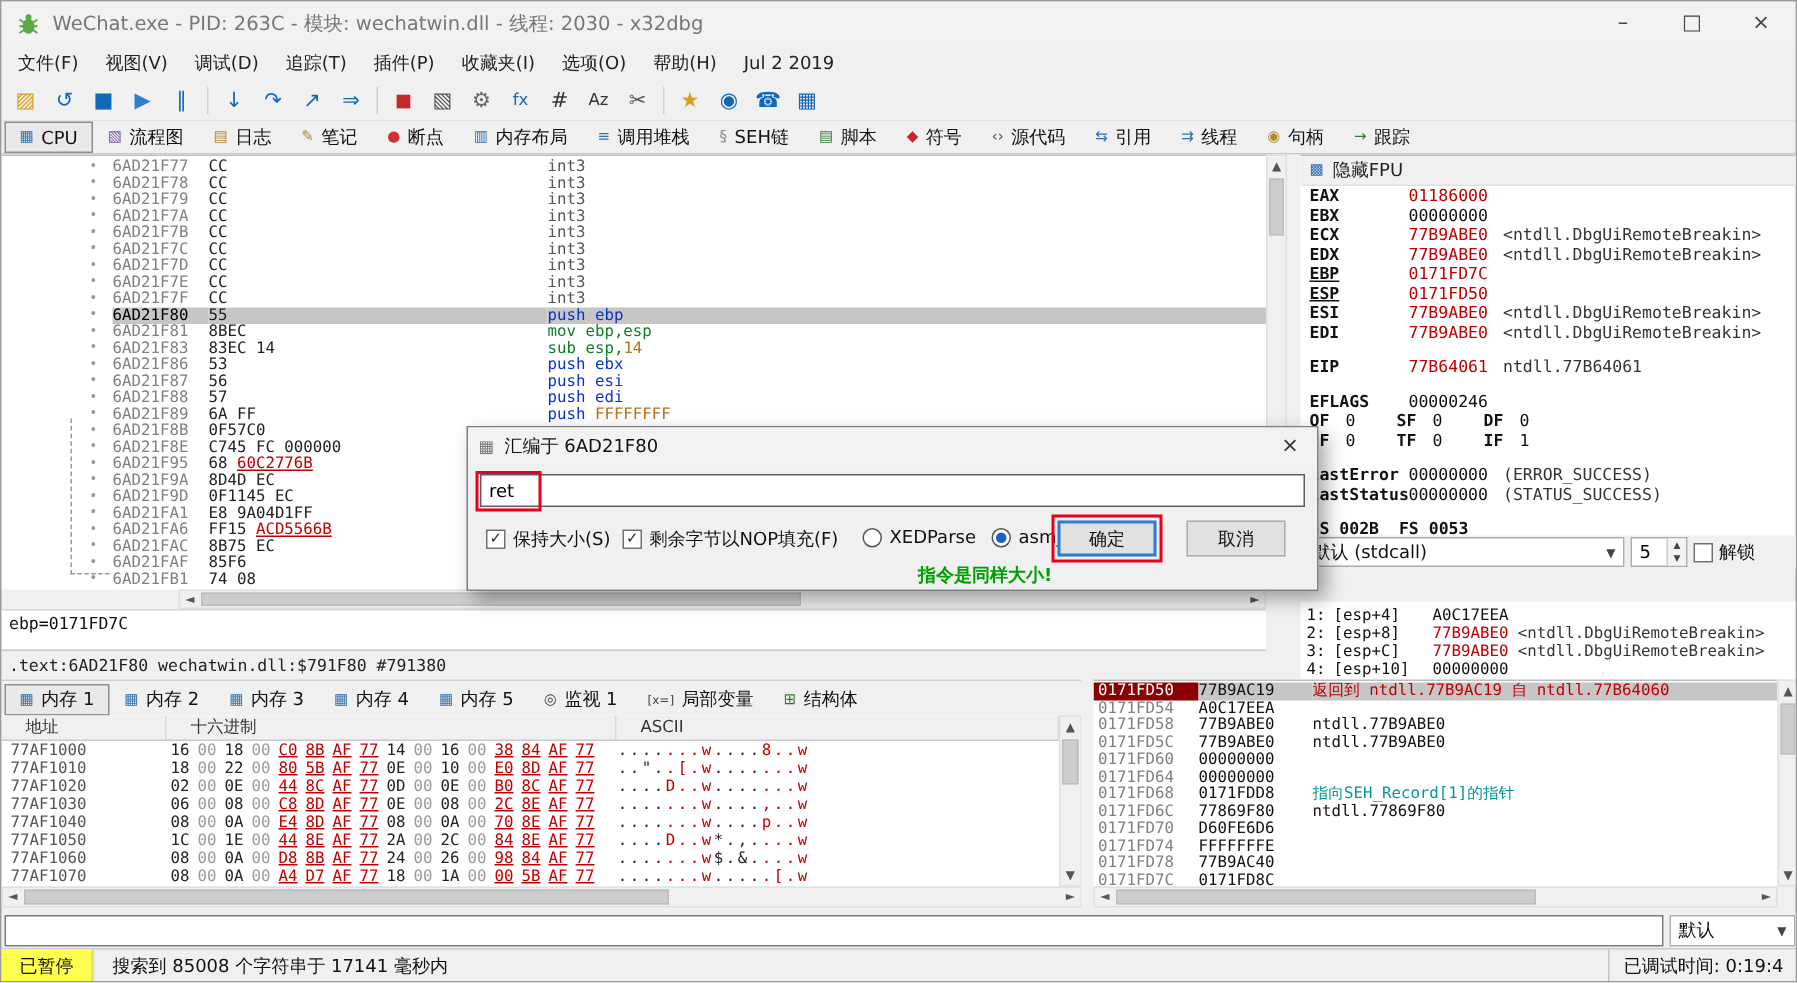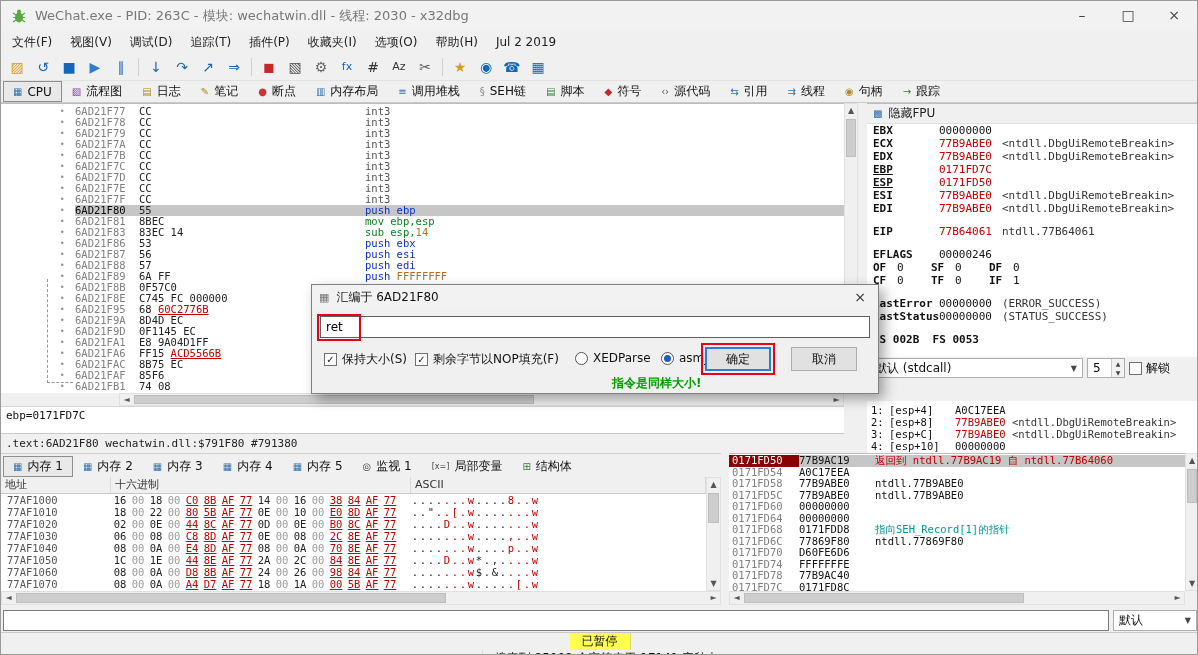--- a/index.html
+++ b/index.html
@@ -91,21 +91,21 @@
   .ae{display:inline-block;width:66px;}
   .ac{color:#333;}
 
   
   .btabs{position:absolute;top:452px;left:0;width:720px;height:24px;background:#f0f0f0;border-top:1px solid #cfcfcf;display:flex;align-items:flex-end;padding-left:2px;}
   .btab{display:inline-flex;align-items:center;gap:5px;padding:0 9px;font-size:12px;color:#111;height:21px;border:1px solid transparent;white-space:nowrap;}
   .btab.sel{background:#e9e9e9;border:1px solid #8f8f8f;}
   .btabicon{font-size:10px;line-height:1;}
   .dump{position:absolute;top:476px;left:0;width:705px;height:114px;background:#fff;overflow:hidden;}
   .dhead{display:flex;height:17px;line-height:16px;background:#f0f0f0;border-bottom:1px solid #c9c9c9;font-size:11px;color:#333;}
-  .dh{border-right:1px solid #dadada;padding-left:4px;}
+  .dh{border-right:1px solid #dadada;padding-left:16px;}
   .dh1{width:110px;} .dh2{width:300px;} .dh3{flex:1;}
   .mrow{display:flex;height:12px;line-height:12px;font-family:"DejaVu Sans Mono","Liberation Mono",monospace;font-size:10.5px;}
   .maddr{width:110px;padding-left:6px;color:#555;}
   .mhex{width:300px;display:flex;}
   .byte{width:18px;text-align:center;color:#222;}
   .byte.z{color:#9b9b9b;}
   .byte.p{color:#c00000;text-decoration:underline;}
   .mascii{display:flex;}
   .ach{width:8px;text-align:center;color:#222;}
   .ach.p{color:#c00000;}
@@ -119,21 +119,21 @@
   .sval{width:76px;color:#111;}
   .scom{flex:1;color:#111;overflow:hidden;white-space:nowrap;}
   .scom.ret{color:#c00000;}
   .scom.seh{color:#009797;}
   .ssel .sval,.ssel .scom{background:#c6c6c6;}
 
   
   .cmdbar{position:absolute;top:607px;left:0;width:1198px;height:24px;background:#f0f0f0;display:flex;align-items:center;gap:4px;padding:0 2px;}
   .cmd{flex:1;height:21px;border:1px solid #7a7a7a;background:#fff;font-size:12px;padding:0 5px;}
   .cmdcombo{width:84px;height:21px;}
-  .statusbar{position:absolute;top:631px;left:0;width:1198px;height:24px;background:#f0f0f0;border-top:1px solid #c9c9c9;display:flex;align-items:center;font-size:12px;color:#111;flex-direction:column;}
+  .statusbar{position:absolute;top:631px;left:0;width:1198px;height:24px;background:#f0f0f0;border-top:1px solid #c9c9c9;display:flex;align-items:center;font-size:12px;color:#111;}
   .badge{background:#ffff4f;height:100%;display:flex;align-items:center;padding:0 12px;border-right:1px solid #d8d86a;}
   .msg{padding-left:12px;flex:1;height:100%;display:flex;align-items:center;border-left:1px solid #ddd;}
   .time{padding:0 10px;border-left:1px solid #c4c4c4;height:100%;display:flex;align-items:center;white-space:nowrap;}
 
   
   .dialog{position:absolute;left:310px;top:283px;width:568px;height:110px;background:#f0f0f0;border:1px solid #808080;box-shadow:5px 5px 12px rgba(0,0,0,.35);z-index:40;font-size:12px;}
   .dtitle{height:24px;display:flex;align-items:center;background:#f2f2f2;}
   .dicon{margin:0 7px;color:#777;font-size:11px;}
   .dtext{flex:1;color:#111;}
   .dclose{width:36px;text-align:center;font-size:14px;color:#333;}
@@ -356,20 +356,21 @@
   <div class="dstatus mono">.text:6AD21F80 wechatwin.dll:$791F80 #791380</div>
 
   <div class="split-v"></div>
 
   <div class="regs">
     <div class="fpu">
       <span class="fpuicon">▩</span>
       <span>隐藏FPU</span>
     </div>
     <div id="reglines" class="mono">
+        <div class="rline"><span class="rname">EAX</span><span class="rval red">01186000</span></div>
         <div class="rline"><span class="rname">EBX</span><span class="rval">00000000</span></div>
         <div class="rline"><span class="rname">ECX</span><span class="rval red">77B9ABE0</span><span class="rcom">&lt;ntdll.DbgUiRemoteBreakin&gt;</span></div>
         <div class="rline"><span class="rname">EDX</span><span class="rval red">77B9ABE0</span><span class="rcom">&lt;ntdll.DbgUiRemoteBreakin&gt;</span></div>
         <div class="rline"><span class="rname ru">EBP</span><span class="rval red">0171FD7C</span></div>
         <div class="rline"><span class="rname ru">ESP</span><span class="rval red">0171FD50</span></div>
         <div class="rline"><span class="rname">ESI</span><span class="rval red">77B9ABE0</span><span class="rcom">&lt;ntdll.DbgUiRemoteBreakin&gt;</span></div>
         <div class="rline"><span class="rname">EDI</span><span class="rval red">77B9ABE0</span><span class="rcom">&lt;ntdll.DbgUiRemoteBreakin&gt;</span></div>
         <div class="rline blank"></div>
         <div class="rline"><span class="rname">EIP</span><span class="rval red">77B64061</span><span class="rcom">ntdll.77B64061</span></div>
         <div class="rline blank"></div>

